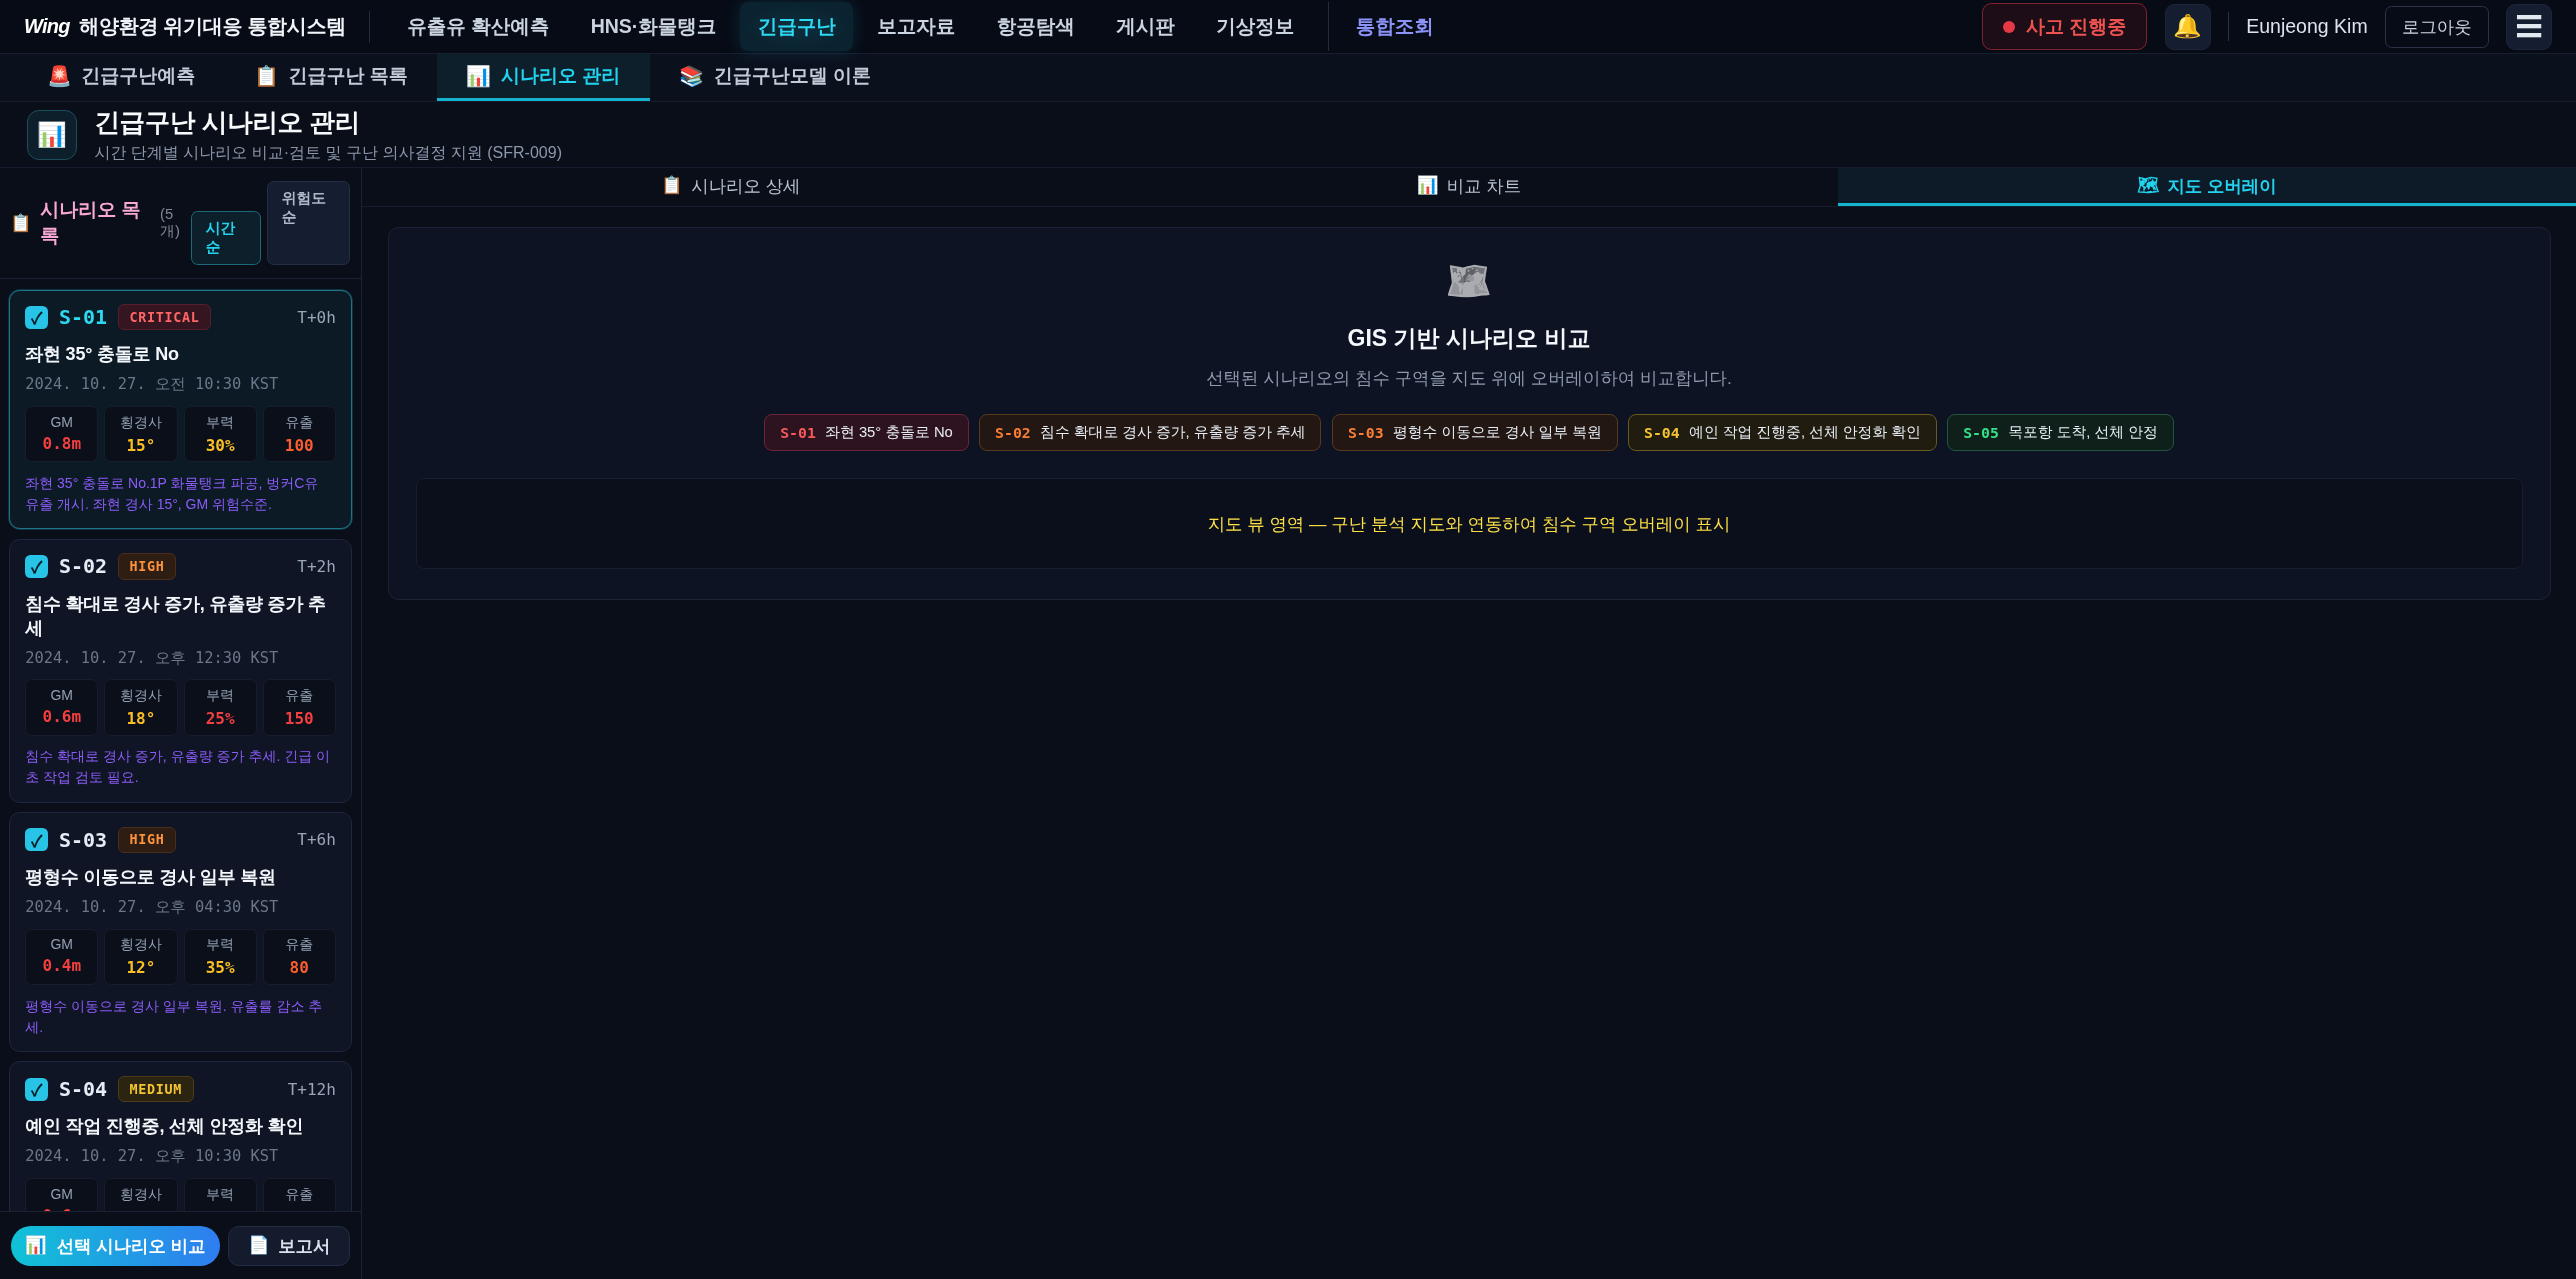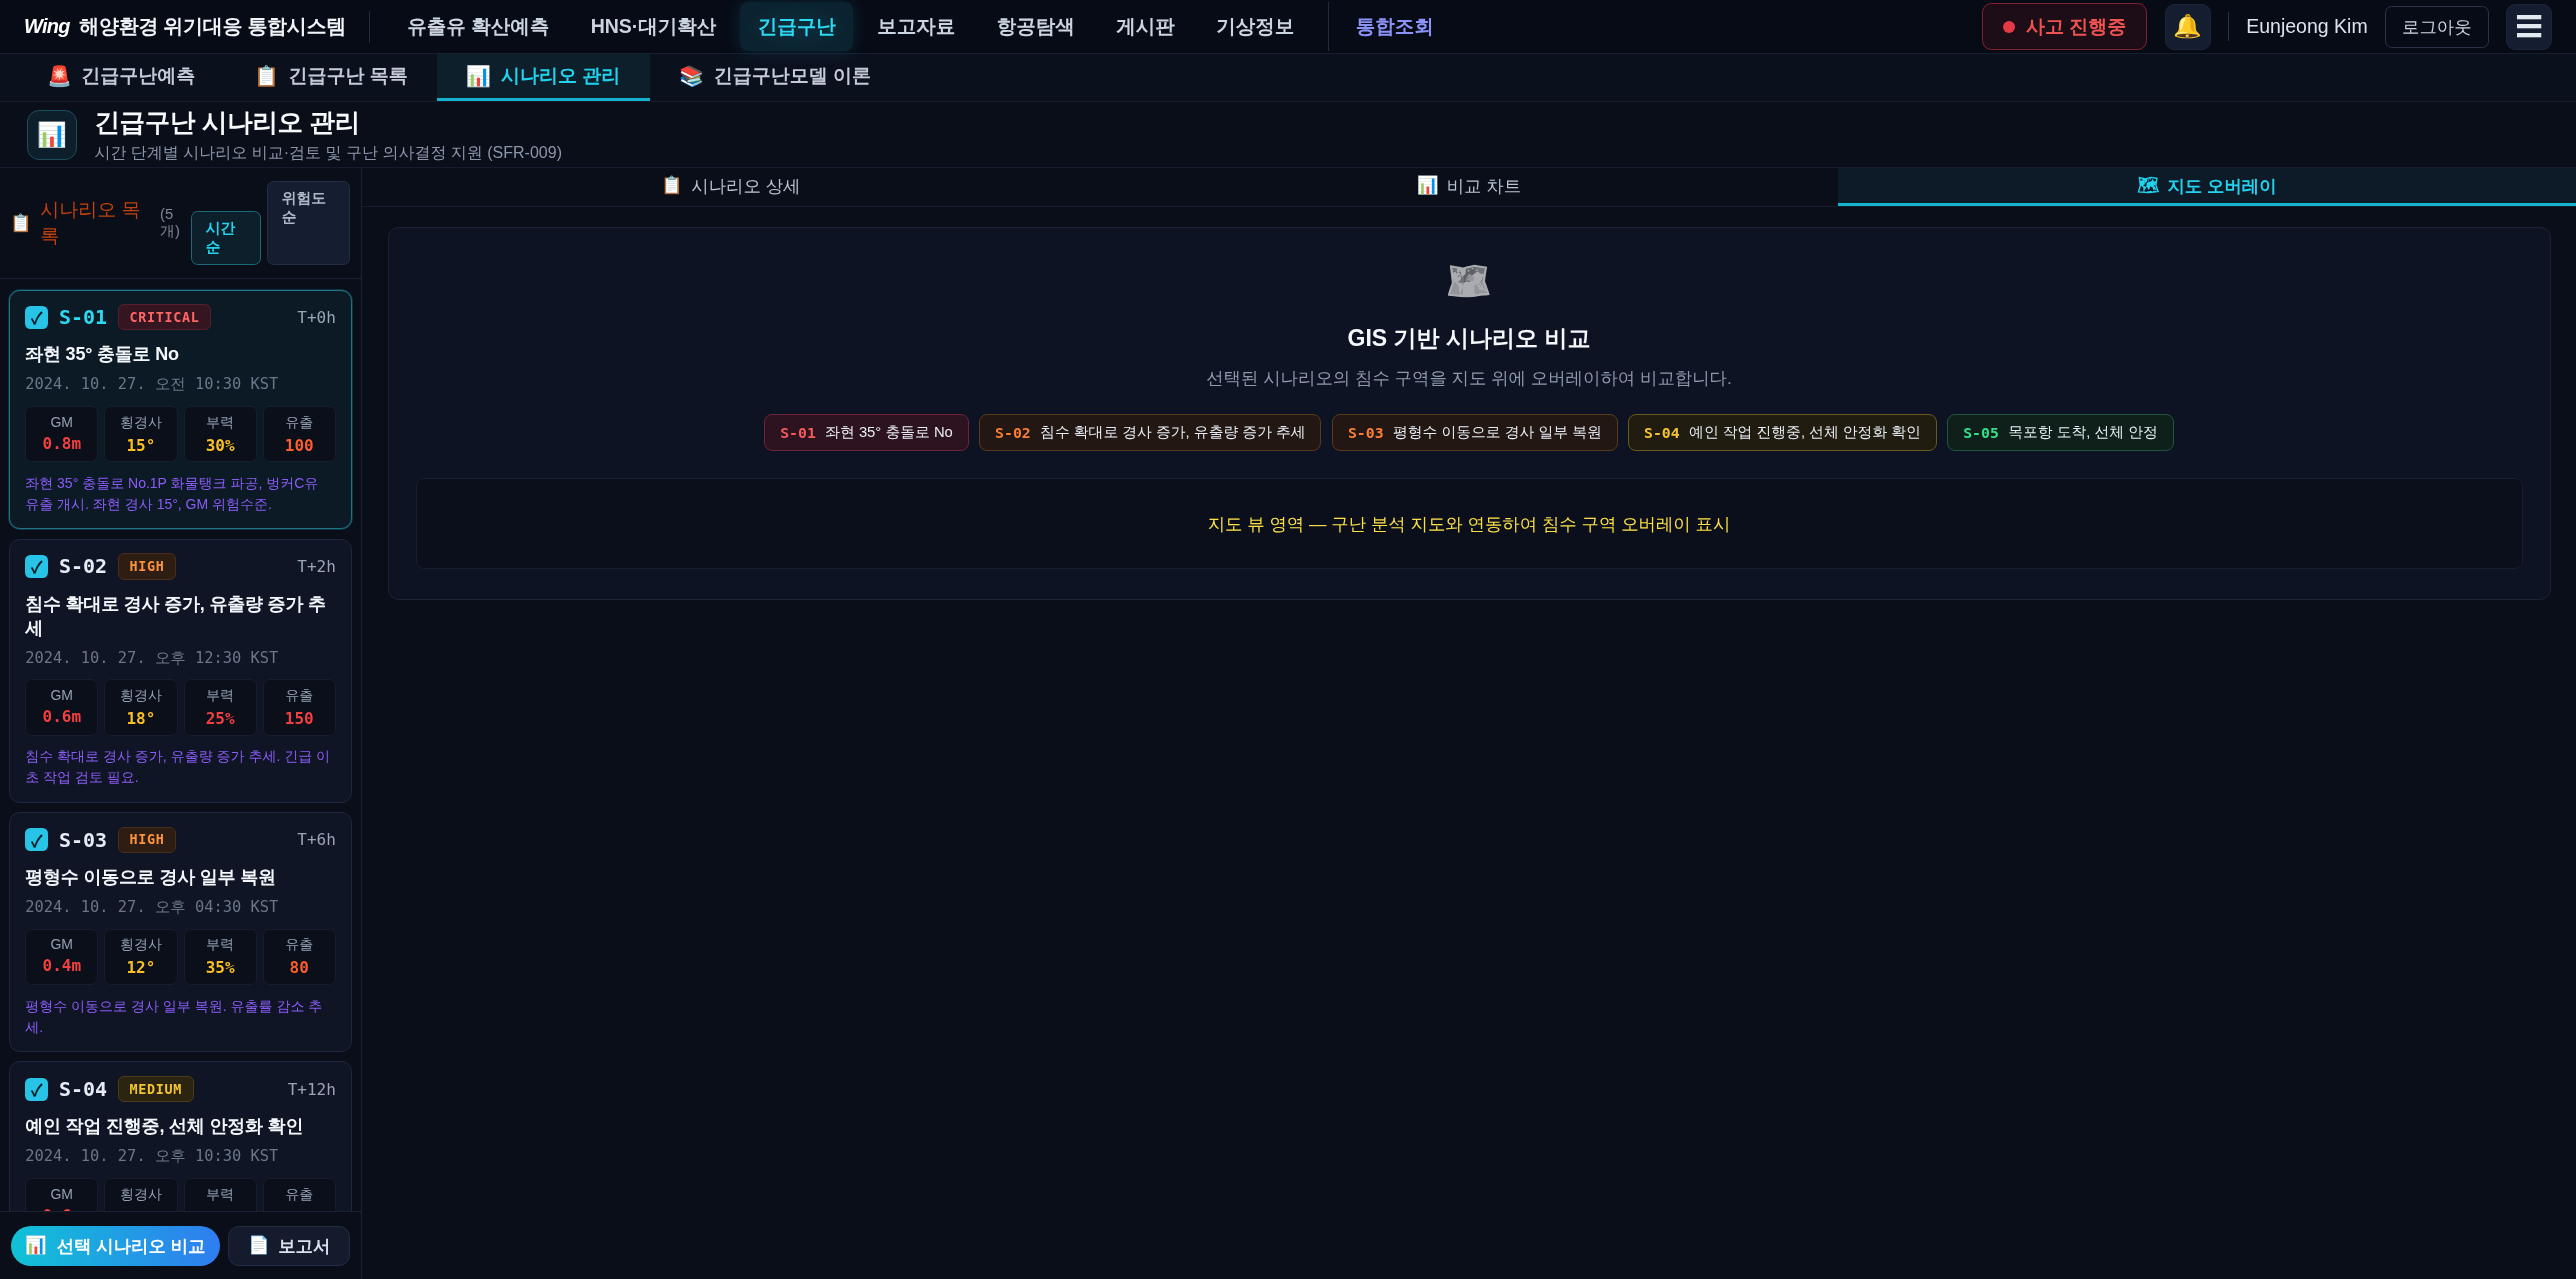--- a/index.html
+++ b/index.html
@@ -52,21 +52,21 @@
   .chev { width:12px; height:12px; border-right:2.7px solid #dbe2ee; border-bottom:2.7px solid #dbe2ee;
     transform:rotate(45deg); margin-top:-5.4px; }
   .new-btn { height:43px; border-radius:21.5px; border:none; padding:0 24px; font-size:18px; font-weight:bold;
     color:#fff; background:linear-gradient(90deg,#12b3d6 0%,#2f7df0 100%); cursor:pointer;
     font-family:"Liberation Sans",sans-serif; }
 
   
   .content { display:flex; height:1111px; }
   .sidebar { width:362px; border-right:0.7px solid #1a2336; display:flex; flex-direction:column; }
   .sb-header { display:flex; align-items:center; padding:13.4px 10.7px; }
-  .sb-title { font-size:19px; font-weight:normal; color:#c2410c; margin-left:8px; }
+  .sb-title { font-size:19px; font-weight:bold; color:#f9a8d4; margin-left:8px; }
   .sb-count { font-size:14.8px; color:#7c8799; margin-left:6.7px; }
   .sb-sorts { margin-left:auto; display:flex; gap:6.7px; }
   .sort-btn { font-size:14.8px; font-weight:bold; padding:6.7px 13.4px; border-radius:6.7px; cursor:pointer;
     background:#151d30; border:0.7px solid #242e45; color:#aeb8c8; }
   .sort-btn.active { color:#22d3ee; border-color:#1b6a7c; background:#0c1f2b;margin-top:30px; }
   .sb-divider { height:0.7px; background:#1a2336; }
   .card-list { flex:1; overflow:hidden; padding:10.7px 9.4px; display:flex; flex-direction:column; gap:9.4px; }
 
   .scard { background:#0f1524; border:0.7px solid #1d2740; border-radius:10.7px; padding:13.4px 14.8px; cursor:pointer; }
   .scard.selected { background:#0c1a26; border-color:#1f7487; box-shadow:0 0 0 0.7px rgba(34,211,238,.25); }
@@ -132,21 +132,21 @@
 </head>
 <body>
 
 <header class="topnav">
   <div class="brand">
     <span class="brand-logo">Wing</span>
     <span class="brand-title">해양환경 위기대응 통합시스템</span>
   </div>
   <nav class="nav-items">
     <span class="nav-item">유출유 확산예측</span>
-    <span class="nav-item">HNS·대기확산</span>
+    <span class="nav-item">HNS·화물탱크</span>
     <span class="nav-item active">긴급구난</span>
     <span class="nav-item">보고자료</span>
     <span class="nav-item">항공탐색</span>
     <span class="nav-item">게시판</span>
     <span class="nav-item">기상정보</span>
     <span class="nav-item accent">통합조회</span>
   </nav>
   <div class="topnav-right">
     <div class="incident-badge">
       <span class="incident-dot"></span>

